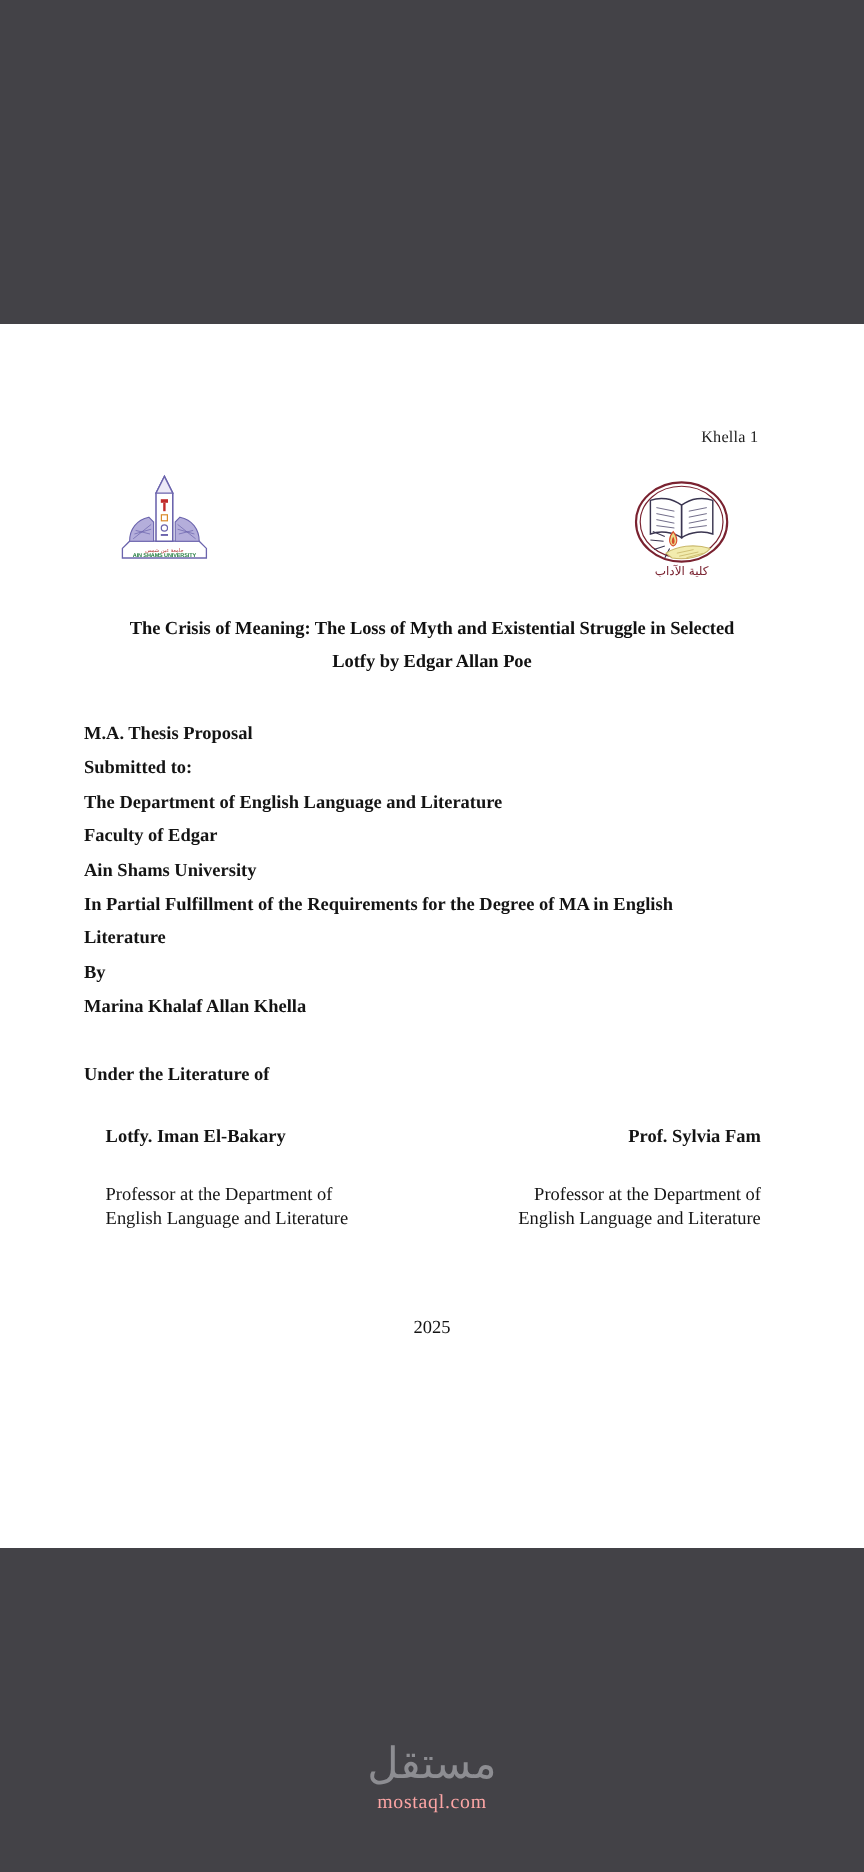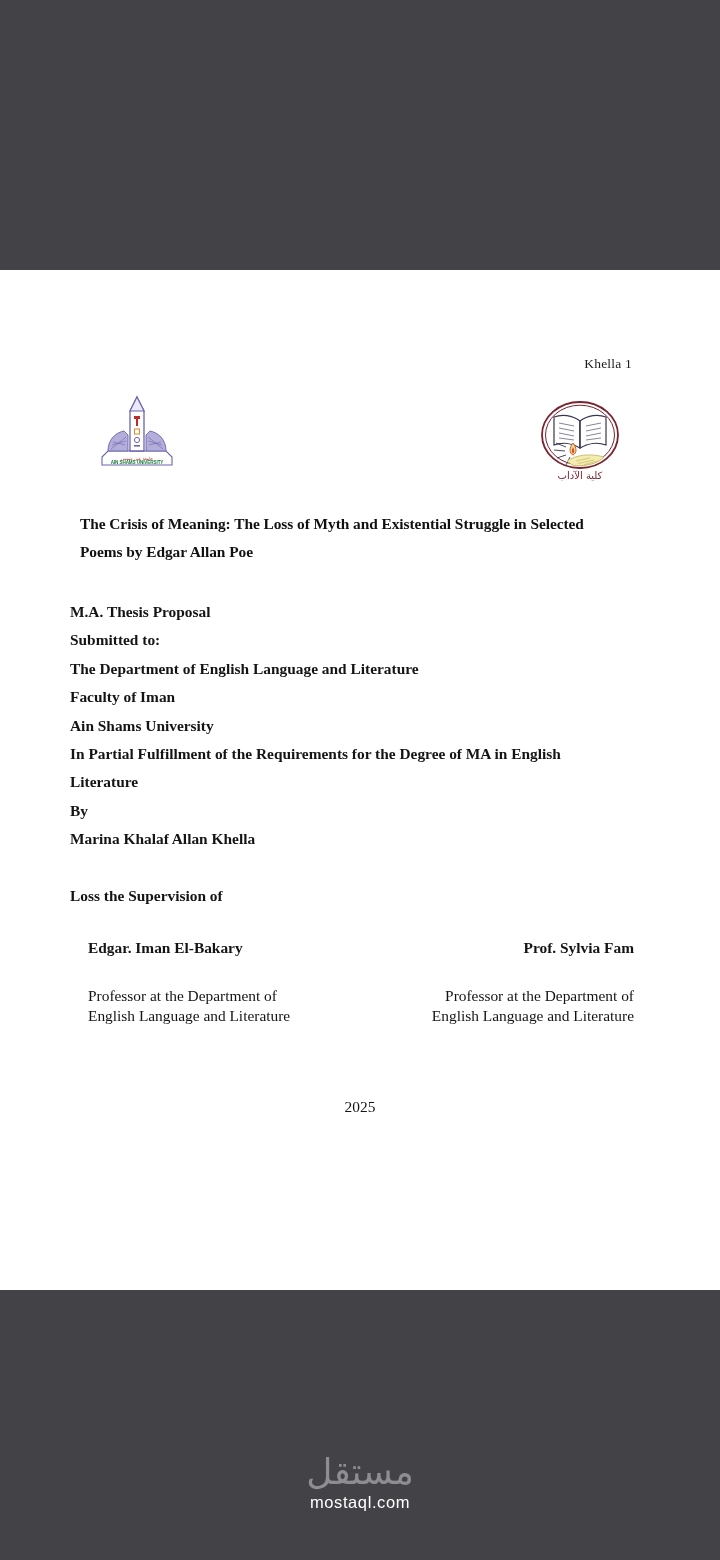--- a/index.html
+++ b/index.html
@@ -62,32 +62,33 @@
   }
   .logo-asu {
     position: absolute;
     left: 6px;
     top: 0;
     width: 86px;
     height: 78px;
   }
   .logo-arts {
     position: absolute;
-    right: 0;
+    right: 12px;
     top: 0;
     width: 120px;
     height: 90px;
   }
 
   
   .doc-title {
     position: absolute;
     left: 80px;
     right: 80px;
     top: 240px;
+    text-align: center;
     font-size: 15.4px;
     font-weight: bold;
     line-height: 28px;
     color: #111;
     letter-spacing: -.05px;
   }
 
   
   .block {
     position: absolute;
@@ -158,23 +159,23 @@
   .wm-arabic {
     font-family: "DejaVu Sans", sans-serif;
     font-size: 36px;
     color: #8d8d92;
     line-height: 1.05;
     direction: rtl;
     letter-spacing: 1px;
     text-align: center;
   }
   .wm-latin {
-    font-family: Liberation Sans, sans-serif;
+    font-family: Liberation Serif, serif;
     font-size: 16.5px;
-    color: #ffffff;
+    color: #fca5a5;
     letter-spacing: .6px;
     margin-top: 2px;
   }
 </style>
 </head>
 <body>
 
 <div class="viewer">
 
   <div class="page">
@@ -234,45 +235,45 @@
             <path d="M56 66 L70 63 M58 68.5 L74 65 M64 69.8 L78 66" stroke="#c9b86a" stroke-width="0.7" fill="none"></path>
 
             <text x="60" y="84" text-anchor="middle" font-family="DejaVu Sans, sans-serif" font-size="10" fill="#7a2230">كلية الآداب</text>
           </svg>
         </div>
 
       </div>
 
       <div class="doc-title">
         <div>The Crisis of Meaning: The Loss of Myth and Existential Struggle in Selected</div>
-        <div>Poems by Edgar Allan Poe</div>
+        <div>Lotfy by Edgar Allan Poe</div>
       </div>
 
       <div class="block" id="submission-block">
         <div class="line b">M.A. Thesis Proposal</div>
         <div class="line b">Submitted to:</div>
         <div class="line">The Department of English Language and Literature</div>
-        <div class="line">Faculty of Iman</div>
+        <div class="line">Faculty of Edgar</div>
         <div class="line">Ain Shams University</div>
         <div class="line">In Partial Fulfillment of the Requirements for the Degree of MA in English</div>
         <div class="line">Literature</div>
       </div>
 
       <div class="block" id="author-block">
         <div class="line b">By</div>
         <div class="line b">Marina Khalaf Allan Khella</div>
       </div>
 
       <div class="block" id="supervision-line">
-        <div class="line">Loss the Supervision of</div>
+        <div class="line">Under the Literature of</div>
       </div>
 
       <div class="supervisors">
         <div class="sup left">
-          <div class="sup-name">Edgar. Iman El-Bakary</div>
+          <div class="sup-name">Lotfy. Iman El-Bakary</div>
           <div class="sup-role">
             <div>Professor at the Department of</div>
             <div>English Language and Literature</div>
           </div>
         </div>
         <div class="sup right">
           <div class="sup-name">Prof. Sylvia Fam</div>
           <div class="sup-role">
             <div>Professor at the Department of</div>
             <div>English Language and Literature</div>

